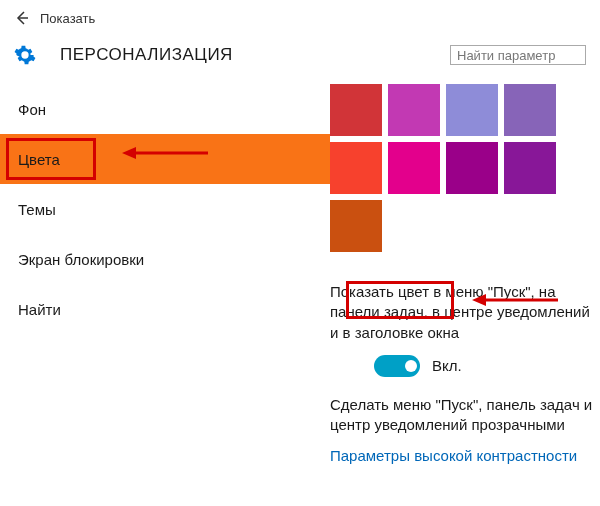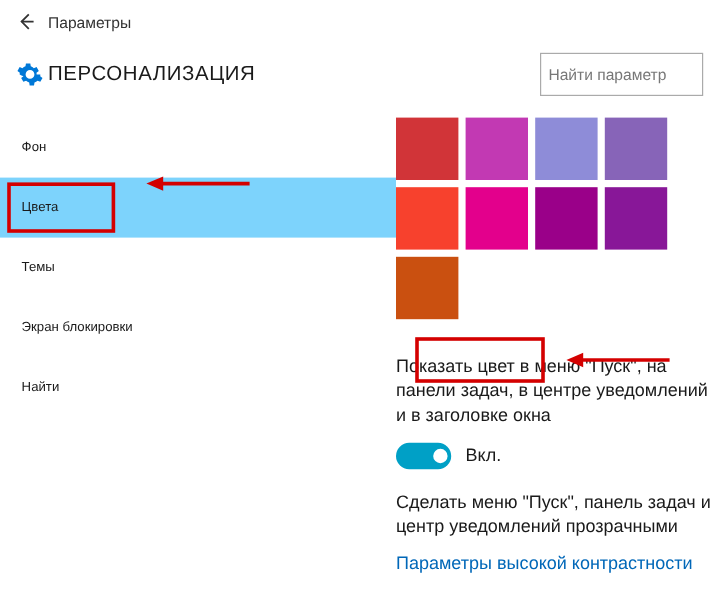--- a/index.html
+++ b/index.html
@@ -3,40 +3,40 @@
 <meta charset="utf-8">
 <style>
   * { box-sizing: border-box; margin: 0; padding: 0; font-family: "Segoe UI", Arial, sans-serif; }
   body { width: 600px; height: 506px; overflow: hidden; background: #fff; color: #1a1a1a; position: relative; }
 
   .titlebar { display: flex; align-items: center; height: 36px; padding: 0 8px; }
   .titlebar .back { width: 28px; height: 28px; display: flex; align-items: center; justify-content: center; cursor: pointer; }
   .titlebar .label { margin-left: 4px; font-size: 13px; color: #333; }
 
   .header { display: flex; align-items: center; justify-content: space-between; padding: 8px 14px 18px 14px; }
-  .header-left { display: flex; align-items: center; gap: 4px; }
+  .header-left { display: flex; align-items: center; gap: 24px; }
   .gear { width: 22px; height: 22px; display: flex; align-items: center; justify-content: center; color: #0078d7; }
   .page-title { font-size: 17px; letter-spacing: 0.5px; font-weight: 400; }
-  .search-box { border: 1px solid #aaa; height: 36px; width: 136px; display: flex; align-items: center; padding: 0 6px; font-size: 13px; color: #777; white-space: nowrap; overflow: hidden; }
+  .search-box { border: 1px solid #aaa; height: 20px; width: 136px; display: flex; align-items: center; padding: 0 6px; font-size: 13px; color: #777; white-space: nowrap; overflow: hidden; }
 
   .content { display: flex; height: calc(506px - 36px - 56px); }
 
   .sidebar { width: 330px; flex-shrink: 0; }
-  .side-item { height: 50px; display: flex; align-items: center; padding-left: 18px; font-size: 11px; cursor: pointer; position: relative; }
-  .side-item.selected { background: #7dd3fc; }
+  .side-item { height: 50px; display: flex; align-items: center; padding-left: 18px; font-size: 15px; cursor: pointer; position: relative; }
+  .side-item.selected { background: #f97316; }
   .side-item .red-box { position: absolute; left: 6px; top: 4px; width: 90px; height: 42px; border: 3px solid #d40000; pointer-events: none; }
 
   .main { flex: 1; padding-top: 0; position: relative; }
   .swatch-grid { display: flex; flex-wrap: wrap; gap: 6px; width: 260px; }
   .swatch { width: 52px; height: 52px; cursor: pointer; }
   .swatch-row-last { margin-top: 6px; }
 
   .setting-block { margin-top: 30px; font-size: 15px; }
   .setting-text { margin-bottom: 12px; line-height: 1.35; }
-  .toggle-row { display: flex; align-items: center; gap: 12px; margin-bottom: 18px; position: relative; }
+  .toggle-row { display: flex; align-items: center; gap: 12px; margin-bottom: 18px; position: relative; margin-left: 44px; }
   .toggle { width: 46px; height: 22px; border-radius: 11px; position: relative; cursor: pointer; }
   .toggle.on { background: #00a0c6; }
   .toggle.on .knob { background: #fff; right: 3px; }
   .toggle.off { background: #fff; border: 2px solid #444; }
   .toggle.off .knob { background: #444; left: 3px; }
   .knob { width: 12px; height: 12px; border-radius: 50%; position: absolute; top: 50%; transform: translateY(-50%); }
   .toggle.off .knob { top: calc(50% - 0px); }
   .toggle-label { font-size: 15px; }
 
   .link { color: #0067b8; font-size: 15px; cursor: pointer; }
@@ -48,21 +48,21 @@
 </head>
 <body>
 
 <div class="titlebar">
   <div class="back">
     <svg width="16" height="16" viewBox="0 0 16 16">
       <path d="M10 2 L4 8 L10 14" stroke="#333" stroke-width="1.5" fill="none"></path>
       <line x1="4" y1="8" x2="14" y2="8" stroke="#333" stroke-width="1.5"></line>
     </svg>
   </div>
-  <span class="label">Параметры</span>
+  <span class="label">Показать</span>
 </div>
 
 <div class="header">
   <div class="header-left">
     <span class="gear">
       <svg width="22" height="22" viewBox="0 0 24 24">
         <path fill="#0078d7" d="M12 8a4 4 0 100 8 4 4 0 000-8zm9.4 4c0 .6-.05 1.1-.13 1.6l2.1 1.6-2 3.5-2.5-1a8 8 0 01-2.8 1.6l-.4 2.7h-4l-.4-2.7a8 8 0 01-2.8-1.6l-2.5 1-2-3.5 2.1-1.6A9 9 0 012.6 12c0-.6.05-1.1.13-1.6L.6 8.8l2-3.5 2.5 1a8 8 0 012.8-1.6L8.3 2h4l.4 2.7a8 8 0 012.8 1.6l2.5-1 2 3.5-2.1 1.6c.08.5.13 1 .13 1.6z"></path>
       </svg>
     </span>
     <span class="page-title">ПЕРСОНАЛИЗАЦИЯ</span>

